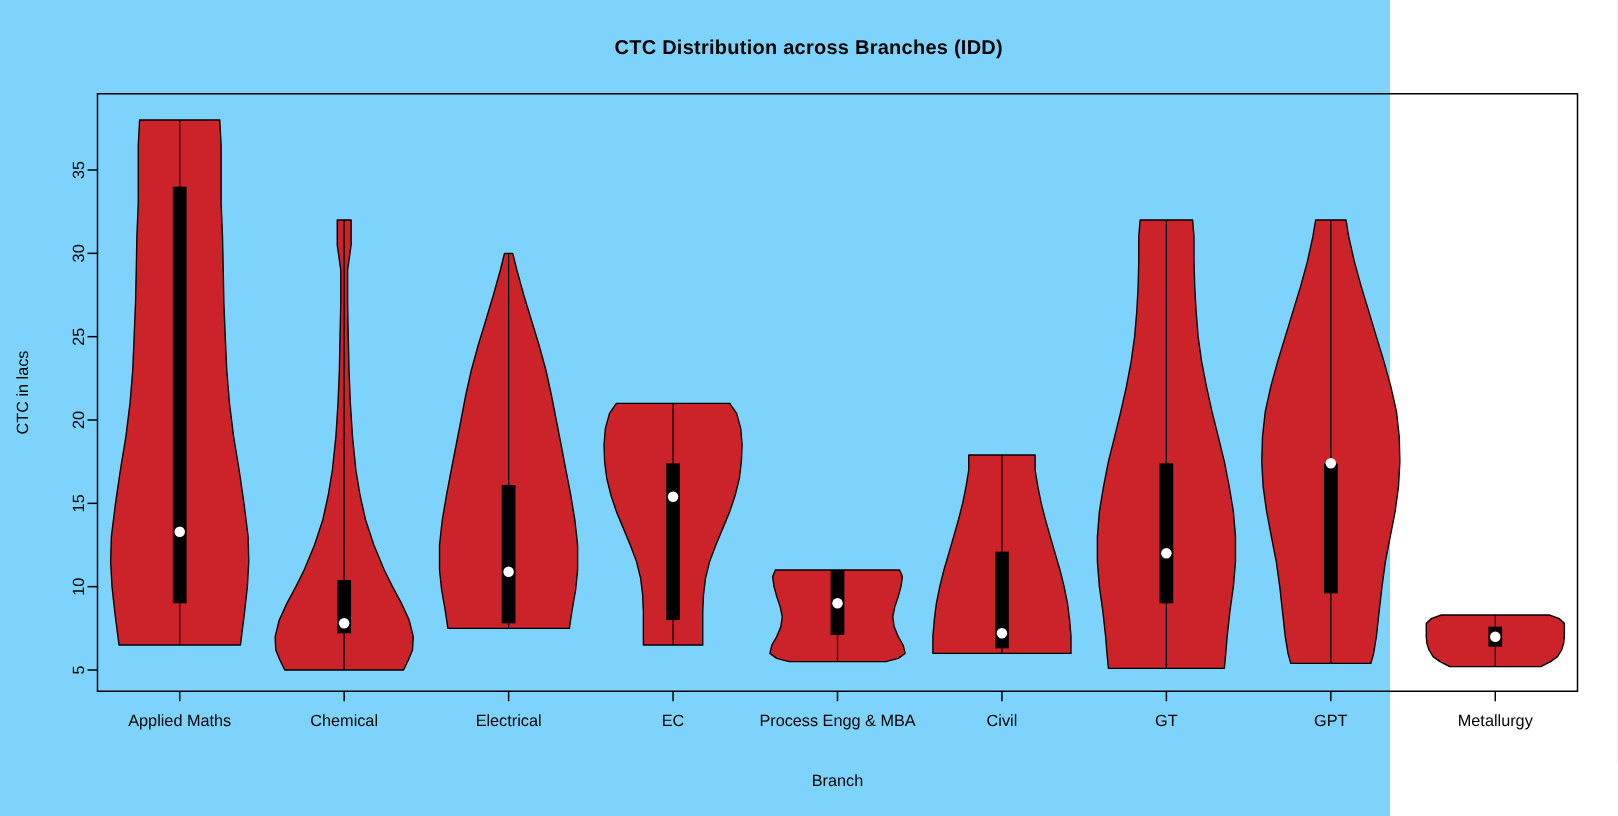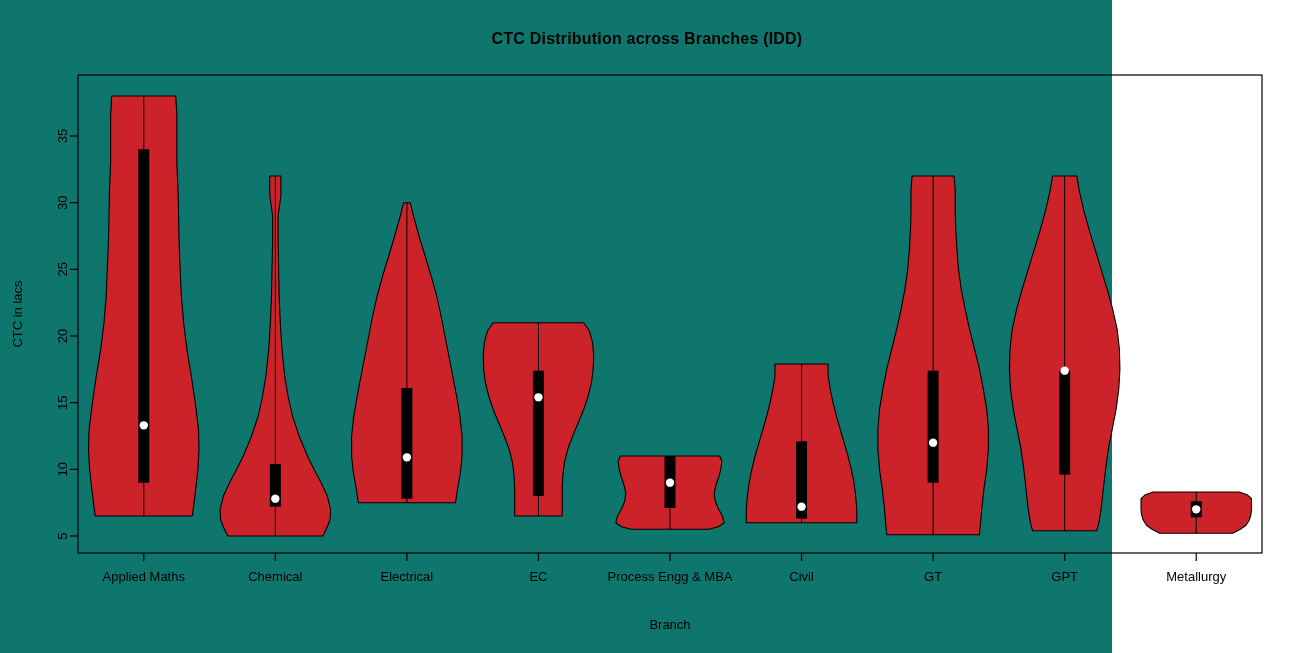--- a/index.html
+++ b/index.html
@@ -1,17 +1,17 @@
 <!DOCTYPE html>
 <html><head>
 <meta charset="utf-8">
 <style>
   html,body{margin:0;padding:0;background:#ffffff;}
   body{width:1294px;height:653px;font-family:"Liberation Sans",sans-serif;color:#000;overflow:hidden;}
-  #root{position:relative;width:1112px;height:653px;background:#0f766e;}
+  #root{position:relative;width:1112px;height:653px;background:#7dd3fc;}
 
   #chart-title{
     position:absolute;left:0;top:30px;width:1294px;text-align:center;
     font-size:16px;font-weight:bold;letter-spacing:0.2px;
   }
 
   #plot-svg{position:absolute;left:0;top:0;}
 
   .axis-tick-label{font-size:13px;fill:#000;font-family:"Liberation Sans",sans-serif;}
   .axis-title{font-size:13px;fill:#000;font-family:"Liberation Sans",sans-serif;}

